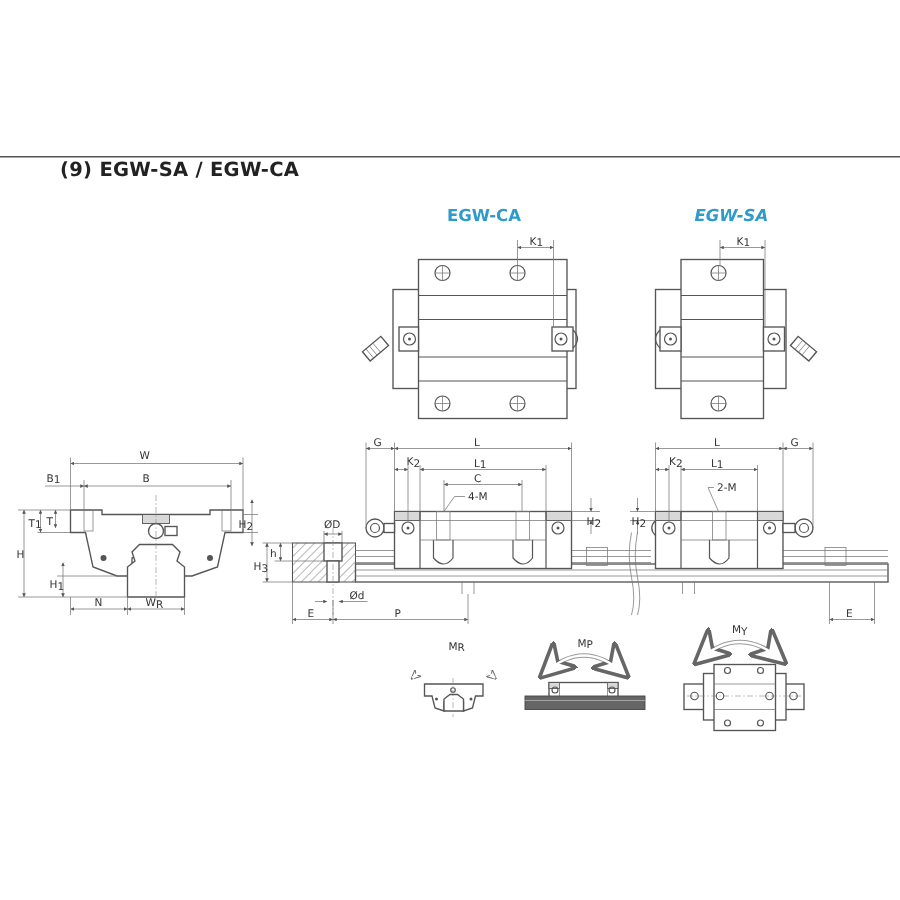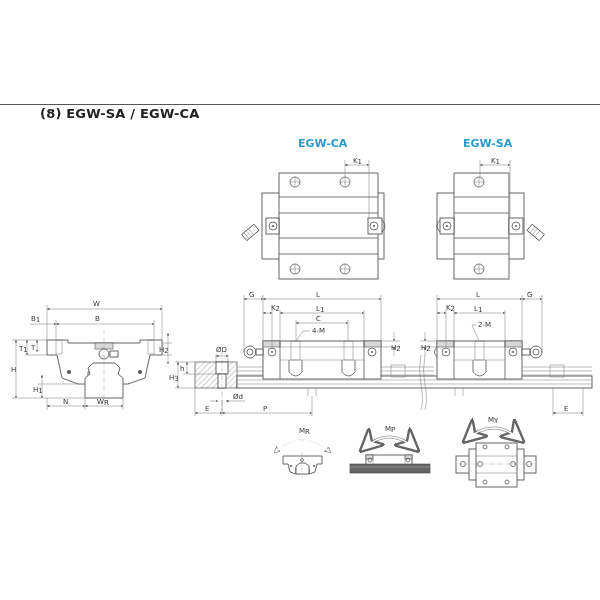--- a/index.html
+++ b/index.html
@@ -14,23 +14,23 @@
     .body { stroke: #555; stroke-width: 0.9; fill: #fff; }
     .gray { fill: #d8d8d8; stroke: #555; stroke-width: 0.6; }
     .dark { fill: #555; stroke: none; }
     .hatch { fill: url(#hatch); stroke: #555; stroke-width: 0.7; }
     .center { stroke: #888; stroke-width: 0.4; stroke-dasharray: 4 1.5 1 1.5; fill: none; }
   </style>
 </head>
 <body>
 
 <div class="top-rule"></div>
-<div class="title">(8) EGW-SA / EGW-CA</div>
+<div class="title">(9) EGW-SA / EGW-CA</div>
 <div class="variant-label" style="left:298px; top:137px;text-align:right;">EGW-CA</div>
-<div class="variant-label" style="left:463px; top:137px;">EGW-SA</div>
+<div class="variant-label" style="left:463px; top:137px;font-style:italic;">EGW-SA</div>
 
 <svg class="drawing" viewBox="0 0 600 600">
   <defs>
     <pattern id="hatch" width="4" height="4" patternUnits="userSpaceOnUse" patternTransform="rotate(45)">
       <line x1="0" y1="0" x2="0" y2="4" stroke="#777" stroke-width="0.7"></line>
     </pattern>
     <marker id="arr" viewBox="0 0 6 6" refX="6" refY="3" markerWidth="5" markerHeight="5" orient="auto-start-reverse">
       <path d="M0,0 L6,3 L0,6 z" fill="#555"></path>
     </marker>
     <marker id="bigarr" viewBox="0 0 10 10" refX="8" refY="5" markerWidth="8" markerHeight="8" orient="auto-start-reverse">

